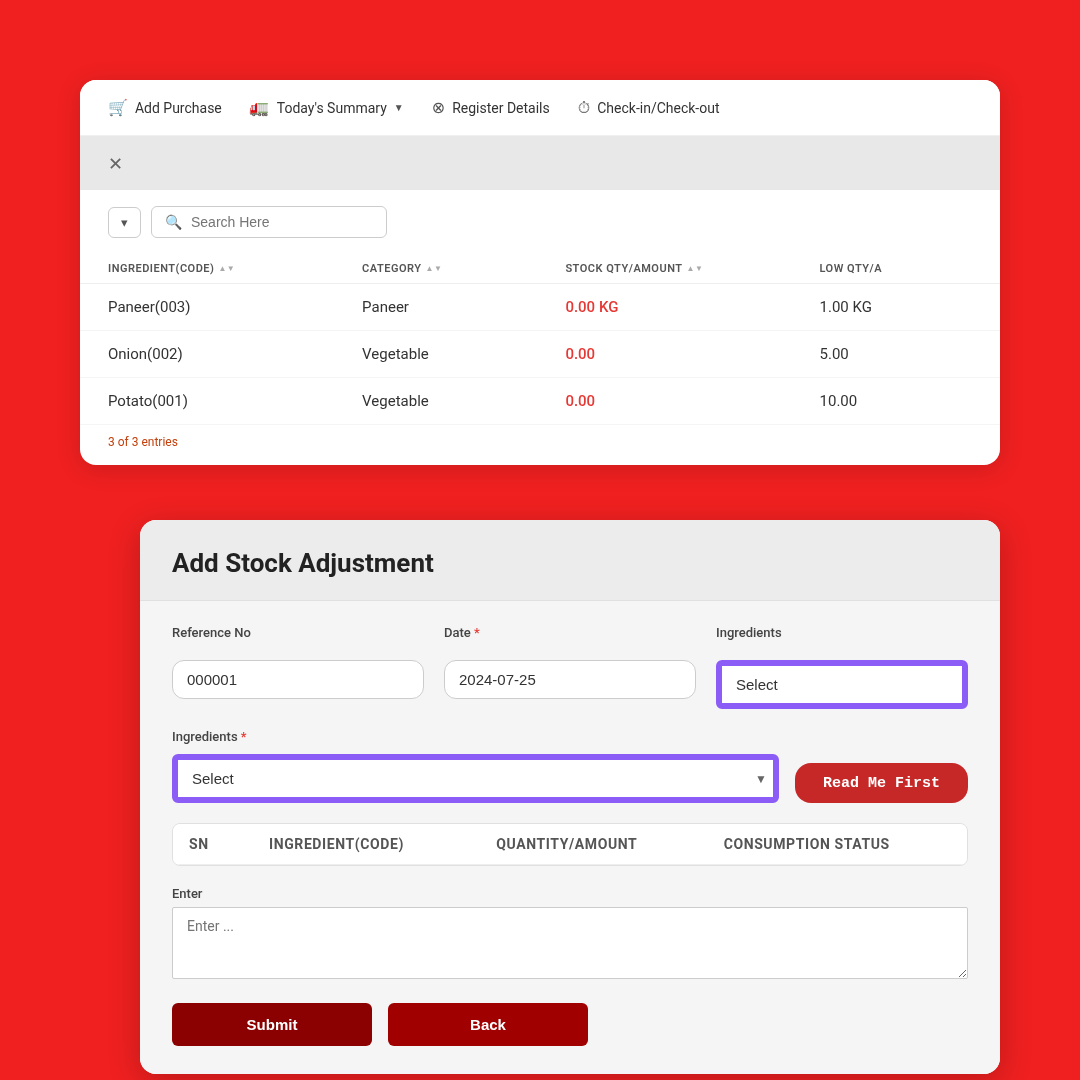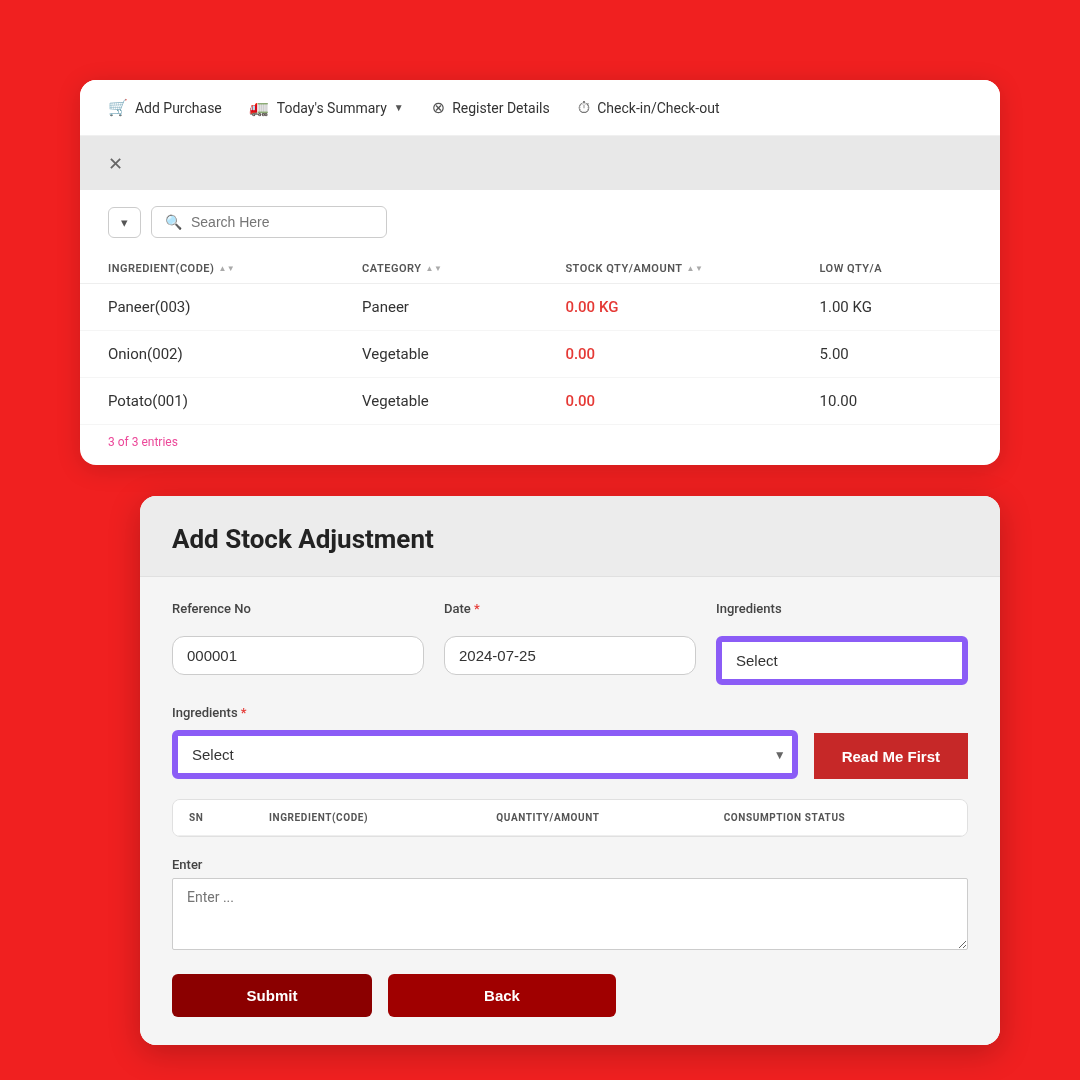--- a/index.html
+++ b/index.html
@@ -160,27 +160,27 @@
 
     .cell-red {
       font-size: 15px;
       color: #e53935;
       font-weight: 500;
     }
 
     .entries-text {
       padding: 10px 28px 16px;
       font-size: 12px;
-      color: #ec4899;
+      color: #c2410c;
     }
 
     
     .fg-card {
       position: absolute;
-      top: 436px;
+      top: 460px;
       left: 80px;
       right: 20px;
       background: #f5f5f5;
       border-radius: 16px;
       box-shadow: 0 8px 32px rgba(0,0,0,0.22);
       overflow: hidden;
     }
 
     .fg-header {
       background: #ececec;
@@ -275,47 +275,48 @@
       transform: translateY(-50%);
       pointer-events: none;
       color: #666;
       font-size: 12px;
     }
 
     .read-me-btn {
       background: #c62828;
       color: #fff;
       border: none;
-      border-radius: 0;
+      border-radius: 16px;
       padding: 11px 28px;
       font-size: 15px;
       font-weight: 600;
       cursor: pointer;
       white-space: nowrap;
-      height: 46px;
+      height: 40px;
+      font-family: Liberation Mono, monospace;
     }
 
     .table-mini {
       background: #fff;
       border-radius: 8px;
       overflow: hidden;
       margin-bottom: 20px;
       border: 1px solid #e0e0e0;
     }
 
     .table-mini-header {
       display: grid;
       grid-template-columns: 80px 2fr 2fr 2fr;
       padding: 12px 16px;
       background: #fff;
       border-bottom: 1px solid #eee;
     }
 
     .th-mini {
-      font-size: 10px;
+      font-size: 14px;
       font-weight: 700;
       color: #555;
       letter-spacing: 0.6px;
       text-transform: uppercase;
     }
 
     .note-group {
       display: flex;
       flex-direction: column;
       gap: 6px;
@@ -360,21 +361,21 @@
 
     .btn-back {
       background: #a00000;
       color: #fff;
       border: none;
       border-radius: 6px;
       padding: 13px 0;
       font-size: 15px;
       font-weight: 600;
       cursor: pointer;
-      width: 228px;
+      width: 200px;
     }
   </style>
 </head>
 <body>
 
 <div class="scene">
 
   <div class="bg-card">
 
     <div class="nav-bar">

